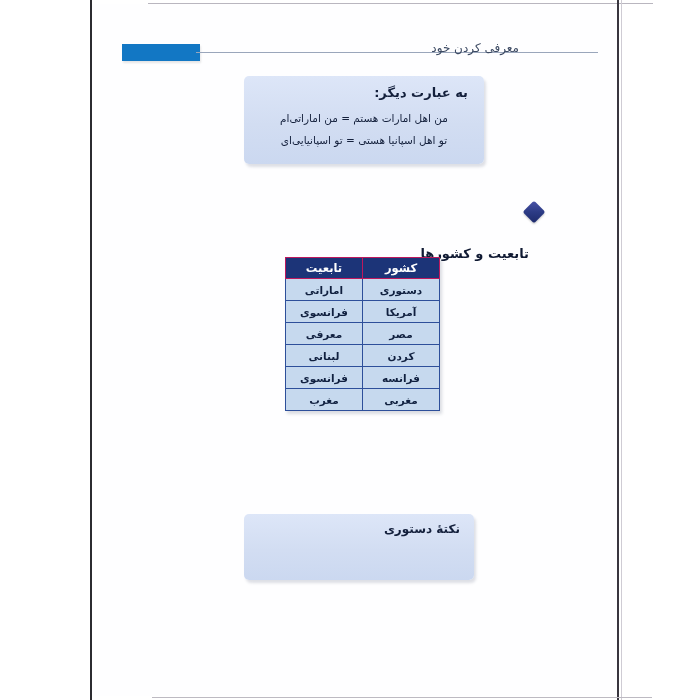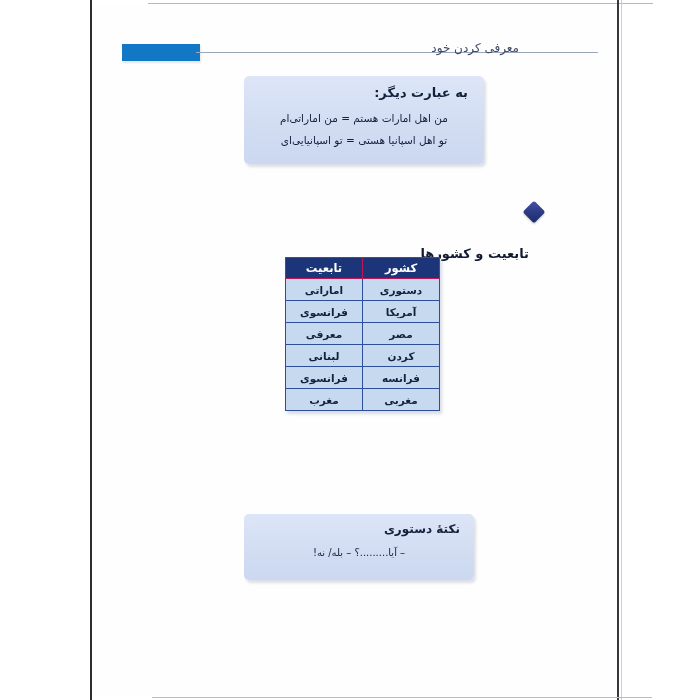--- a/index.html
+++ b/index.html
@@ -287,19 +287,18 @@
           <tr>
             <td>مغربی</td>
             <td>مغرب</td>
           </tr>
         </tbody>
       </table>
     </div>
 
     <div class="callout" id="box-grammar-note">
       <div class="c-title">نکتهٔ دستوری</div>
-      <div class="c-line l1">– آیا.........؟     – بله/ نه!</div>
     </div>
 
     <div class="folio">۵۵</div>
 
   </div>
 </div>
 
 </body></html>

